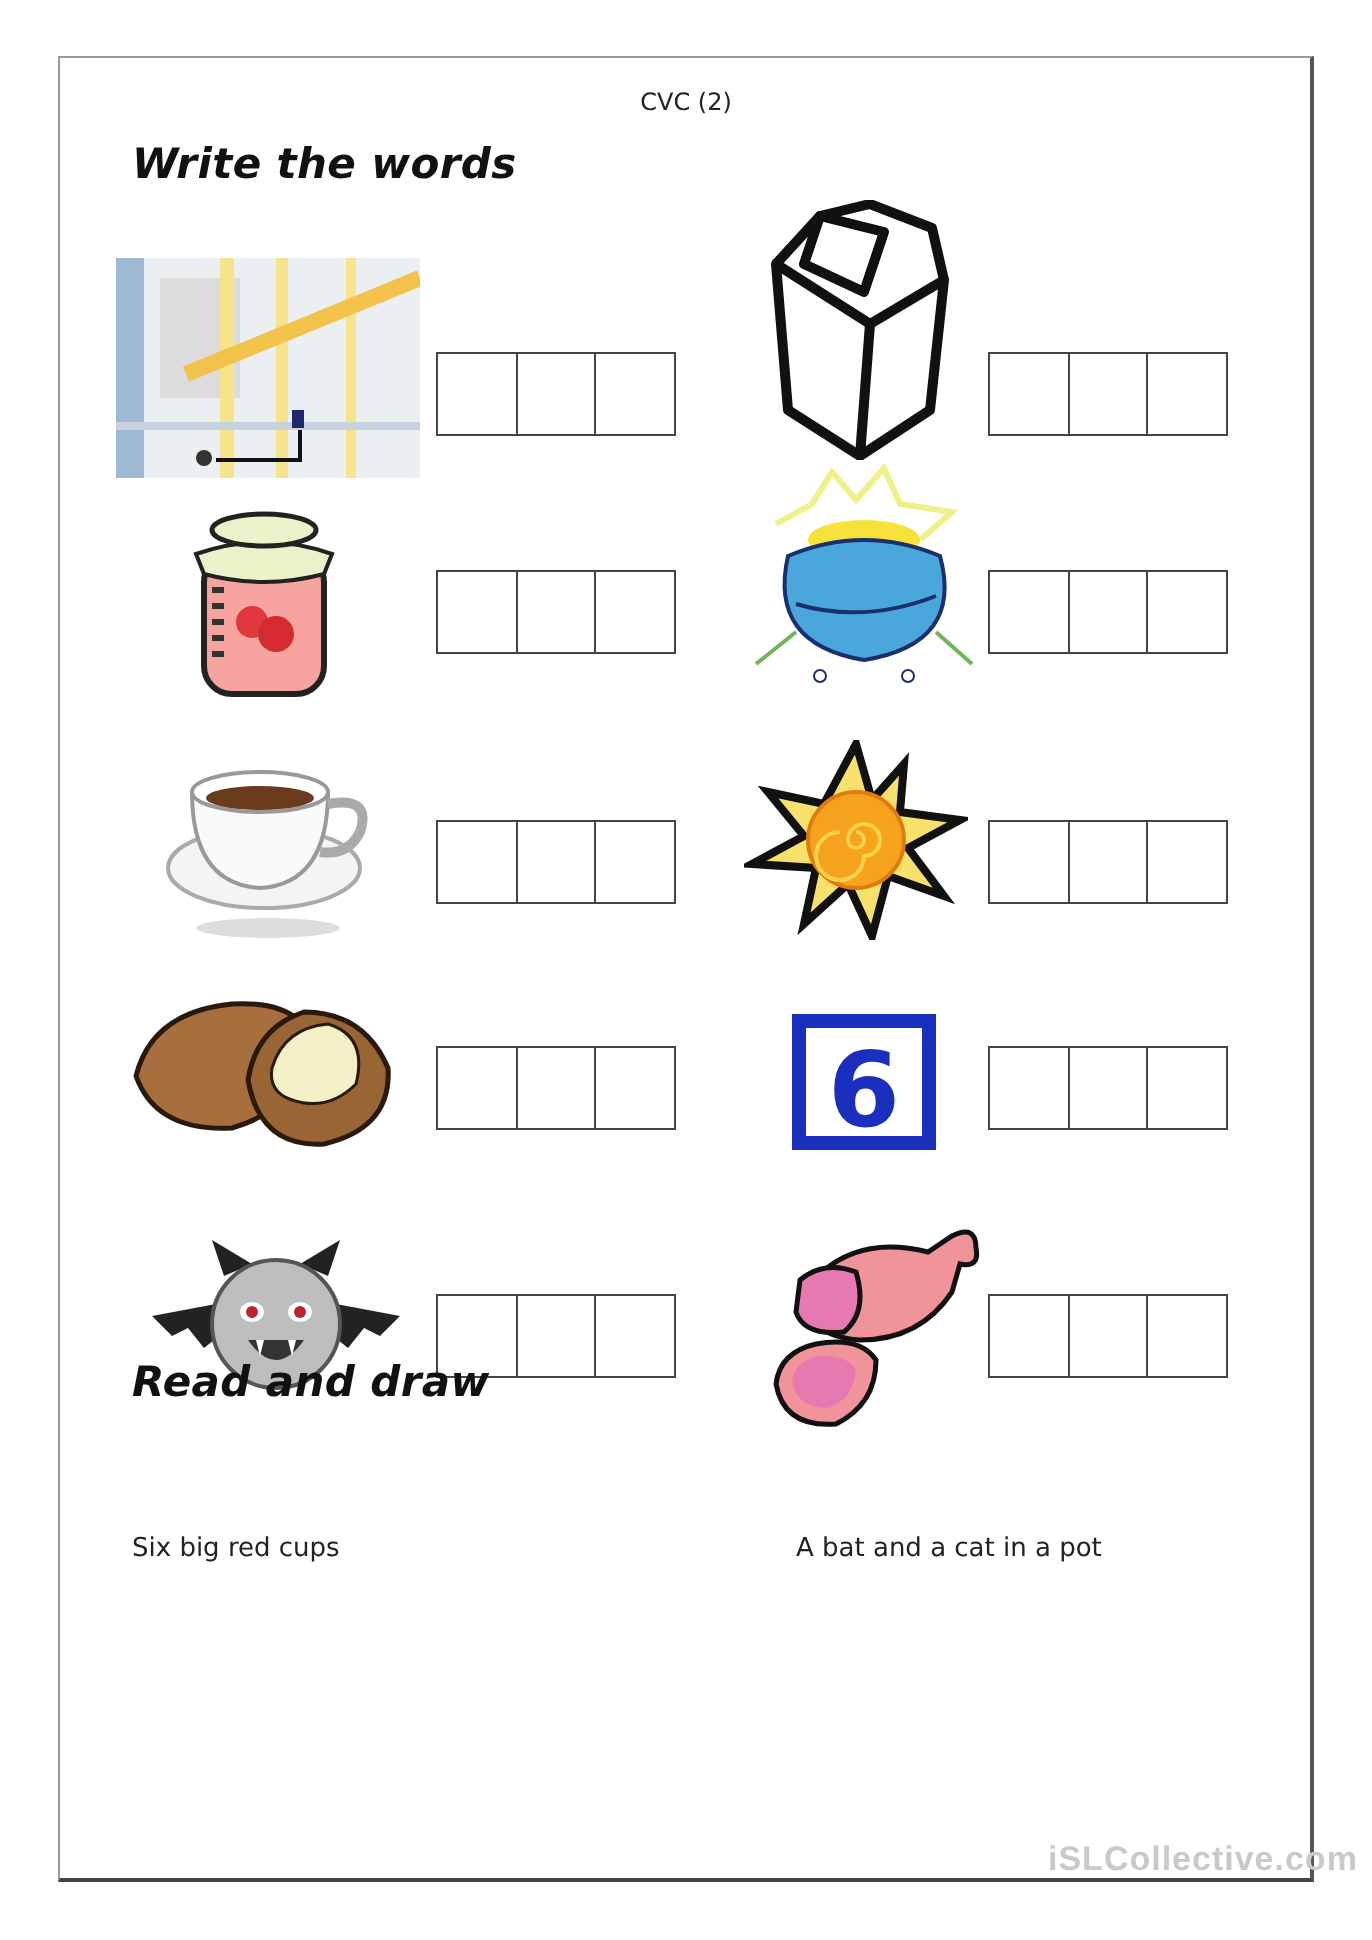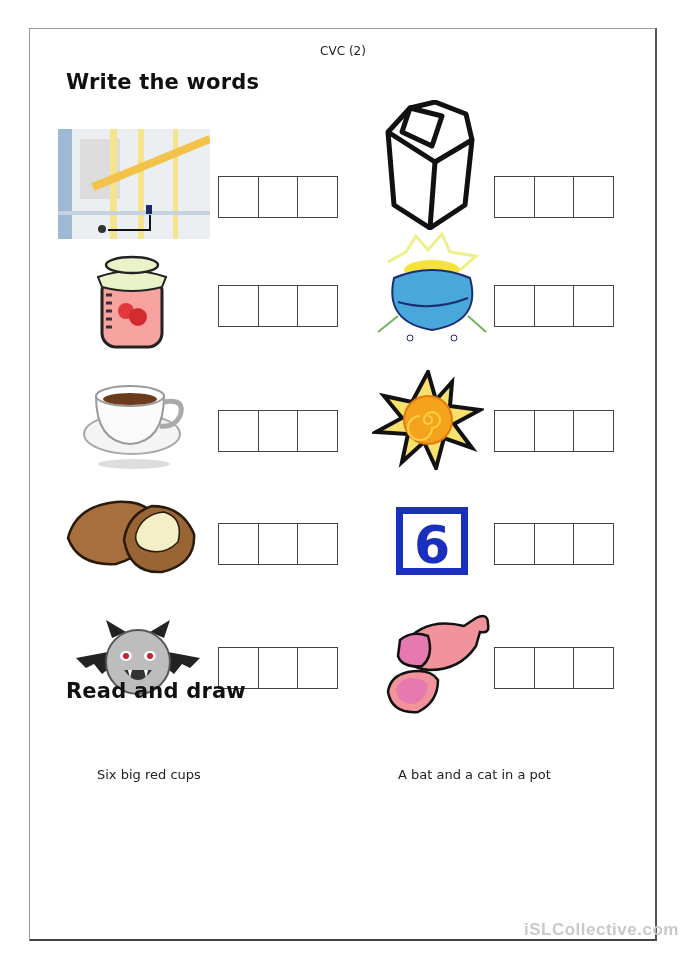--- a/index.html
+++ b/index.html
@@ -1,19 +1,19 @@
 <!DOCTYPE html>
 <html><head>
 <meta charset="utf-8">
 <style>
   html, body { margin:0; padding:0; background:#ffffff; }
   body { width:686px; height:970px; position:relative; overflow:hidden; font-family:"DejaVu Sans", sans-serif; }
   .page { position:absolute; left:29px; top:28px; width:628px; height:913px; border:1px solid #9a9a9a; border-right:2px solid #555; border-bottom:2px solid #444; box-sizing:border-box; background:#fff; }
   .subtitle { position:absolute; left:0; top:44px; width:686px; text-align:center; font-size:12px; color:#222; }
-  .heading { position:absolute; font-size:21px; font-weight:bold; color:#111; letter-spacing:0.2px; }
+  .heading { position:absolute; font-size:21px; font-weight:bold; color:#111; letter-spacing:0.2px;font-style:italic; }
   .sentence { position:absolute; font-size:13px; color:#222; }
   .boxes { position:absolute; display:flex; height:42px; }
   .box { width:41px; height:42px; border:1.5px solid #444; box-sizing:border-box; margin-left:-1.5px; background:#fff; }
   .box:first-child { margin-left:0; }
   .pic { position:absolute; }
   .watermark { position:absolute; left:524px; top:920px; font-size:17px; font-weight:bold; color:#c9c9c9; font-family:"Liberation Sans", sans-serif; letter-spacing:0.5px; }
 </style>
 </head>
 <body>
 
@@ -184,16 +184,16 @@
     <path d="M12 84 Q14 74 26 72 Q42 72 44 80 Q42 94 30 98 Q14 98 12 84 Z" fill="#e67ab0"></path>
   </svg>
 </div>
 <div class="boxes" style="left:494px;top:647px;">
   <div class="box"></div>
     <div class="box"></div>
     <div class="box"></div>
 </div>
 
 <div class="heading" style="left:66px;top:679px;">Read and draw</div>
-<div class="sentence" style="left:66px;top:767px;margin-left:31px;">Six big red cups</div>
+<div class="sentence" style="left:66px;top:767px;">Six big red cups</div>
 <div class="sentence" style="left:398px;top:767px;text-align:center;">A bat and a cat in a pot</div>
 
 <div class="watermark">iSLCollective.com</div>
 
 </body></html>

